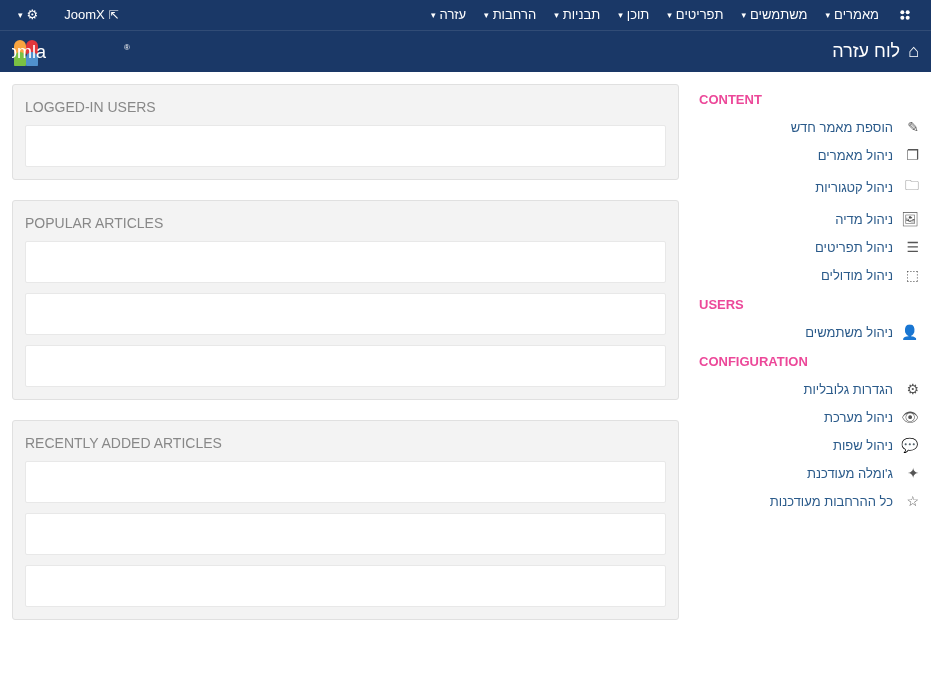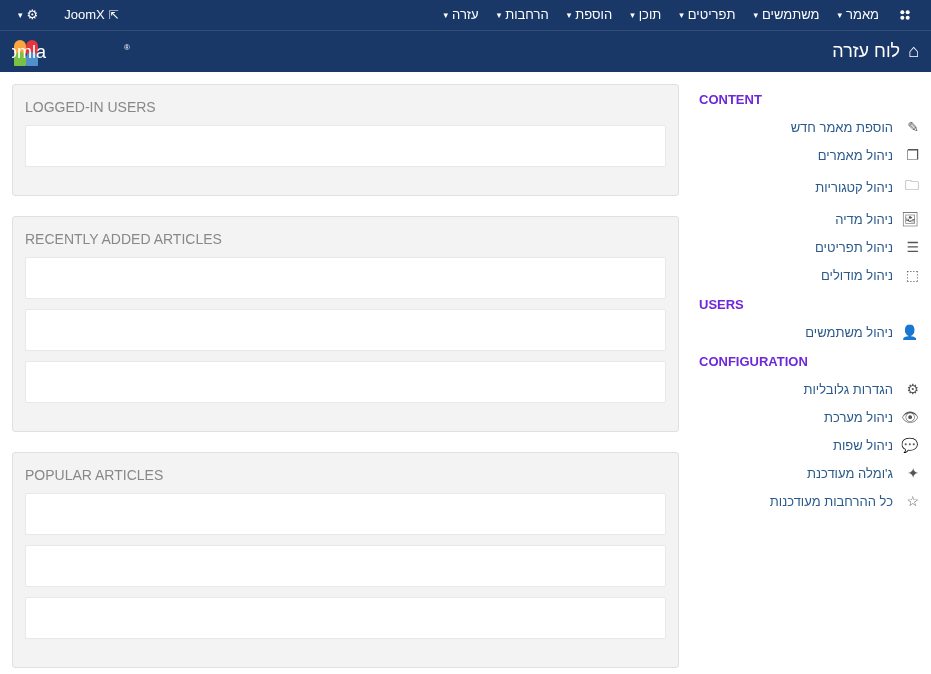--- a/index.html
+++ b/index.html
@@ -15,63 +15,63 @@
 .header { background: #1a3867; color: #fff; height: 42px; display: flex; align-items: center; padding: 0 12px; border-top: 1px solid rgba(255,255,255,0.1); }
 .page-title { font-size: 18px; font-weight: normal; display: flex; align-items: center; gap: 8px; }
 .home-icon { font-size: 18px; }
 .header-logo { margin-right: auto; display: flex; align-items: center; }
 .joomla-logo { height: 28px; }
 
 .content-wrap { display: flex; padding: 12px; gap: 20px; }
 .sidebar { width: 220px; flex-shrink: 0; }
 .main-area { flex: 1; display: flex; flex-direction: column; gap: 20px; }
 
-.nav-header { color: #6d28d9; font-size: 13px; font-weight: bold; padding: 8px 0 6px; text-align: left; direction: ltr; }
+.nav-header { color: #ec4899; font-size: 13px; font-weight: bold; padding: 8px 0 6px; text-align: left; direction: ltr; }
 .nav-list { list-style: none; }
 .nav-link { display: flex; align-items: center; gap: 10px; padding: 6px 0; color: #2a5a8a; cursor: pointer; font-size: 13px; }
 .nav-link .icon { width: 16px; color: #555; font-size: 14px; }
 
-.panel { background: #f3f3f3; border: 1px solid #e0e0e0; border-radius: 3px; padding: 10px 12px 28px; }
+.panel { background: #f3f3f3; border: 1px solid #e0e0e0; border-radius: 3px; padding: 10px 12px 12px; }
 .panel-title { color: #888; font-size: 14px; font-weight: normal; text-align: left; padding: 4px 0 10px; direction: ltr; }
 .panel-row { background: #fff; border: 1px solid #e8e8e8; height: 42px; margin-bottom: 10px; border-radius: 2px; }
 .panel-row:last-child { margin-bottom: 0; }
 
 svg { display: block; }
 </style>
 </head>
 <body>
 
 <div class="topbar">
   <div class="topbar-right">
     <span class="menu-item">
       <svg class="joomla-icon-small" viewBox="0 0 24 24">
           <circle cx="8" cy="8" r="3" fill="#fff"></circle>
           <circle cx="16" cy="8" r="3" fill="#fff"></circle>
           <circle cx="8" cy="16" r="3" fill="#fff"></circle>
           <circle cx="16" cy="16" r="3" fill="#fff"></circle>
         </svg>
     </span>
     <span class="menu-item">
-        <span>מאמר</span>
+        <span>מאמרים</span>
         <span class="caret">▾</span>
       </span>
     <span class="menu-item">
         <span>משתמשים</span>
         <span class="caret">▾</span>
       </span>
     <span class="menu-item">
         <span>תפריטים</span>
         <span class="caret">▾</span>
       </span>
     <span class="menu-item">
         <span>תוכן</span>
         <span class="caret">▾</span>
       </span>
     <span class="menu-item">
-        <span>הוספת</span>
+        <span>תבניות</span>
         <span class="caret">▾</span>
       </span>
     <span class="menu-item">
         <span>הרחבות</span>
         <span class="caret">▾</span>
       </span>
     <span class="menu-item">
         <span>עזרה</span>
         <span class="caret">▾</span>
       </span>
@@ -182,26 +182,26 @@
       </ul>
     </div>
   </aside>
 
   <main class="main-area">
     <section class="panel">
       <h3 class="panel-title">LOGGED-IN USERS</h3>
       <div class="panel-row"></div>
     </section>
     <section class="panel">
-      <h3 class="panel-title">RECENTLY ADDED ARTICLES</h3>
+      <h3 class="panel-title">POPULAR ARTICLES</h3>
       <div class="panel-row"></div>
       <div class="panel-row"></div>
       <div class="panel-row"></div>
     </section>
     <section class="panel">
-      <h3 class="panel-title">POPULAR ARTICLES</h3>
+      <h3 class="panel-title">RECENTLY ADDED ARTICLES</h3>
       <div class="panel-row"></div>
       <div class="panel-row"></div>
       <div class="panel-row"></div>
     </section>
   </main>
 
 </div>
 
 </body></html>

